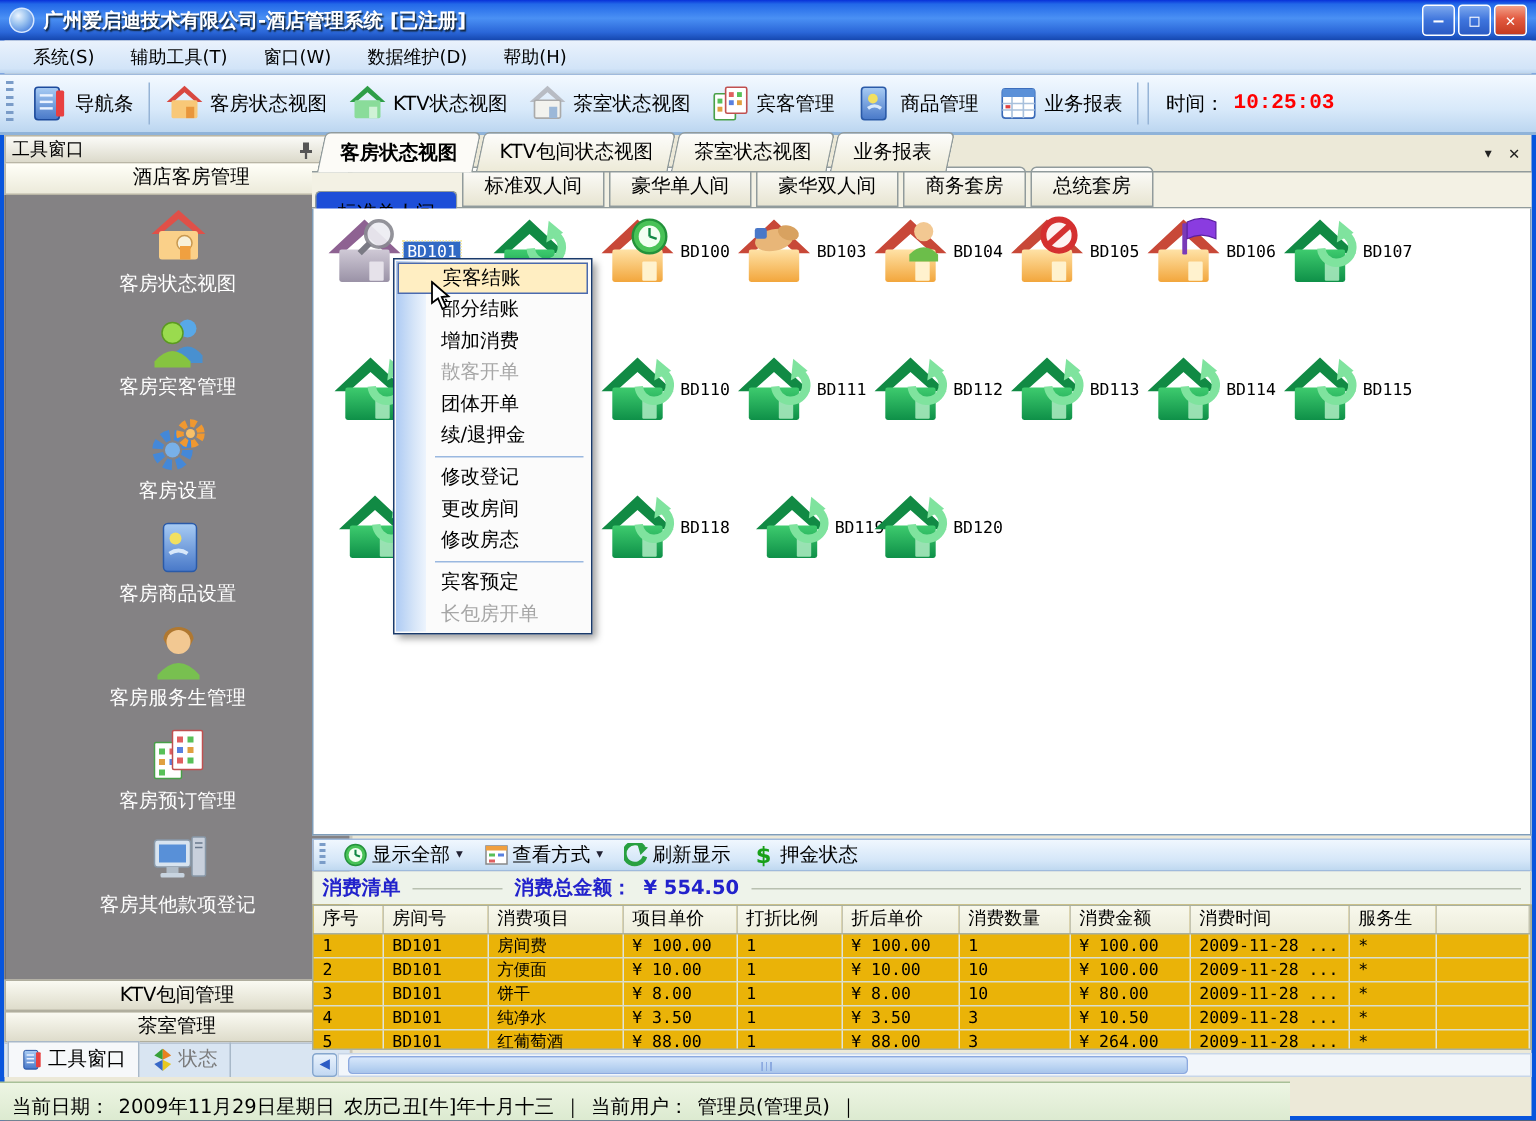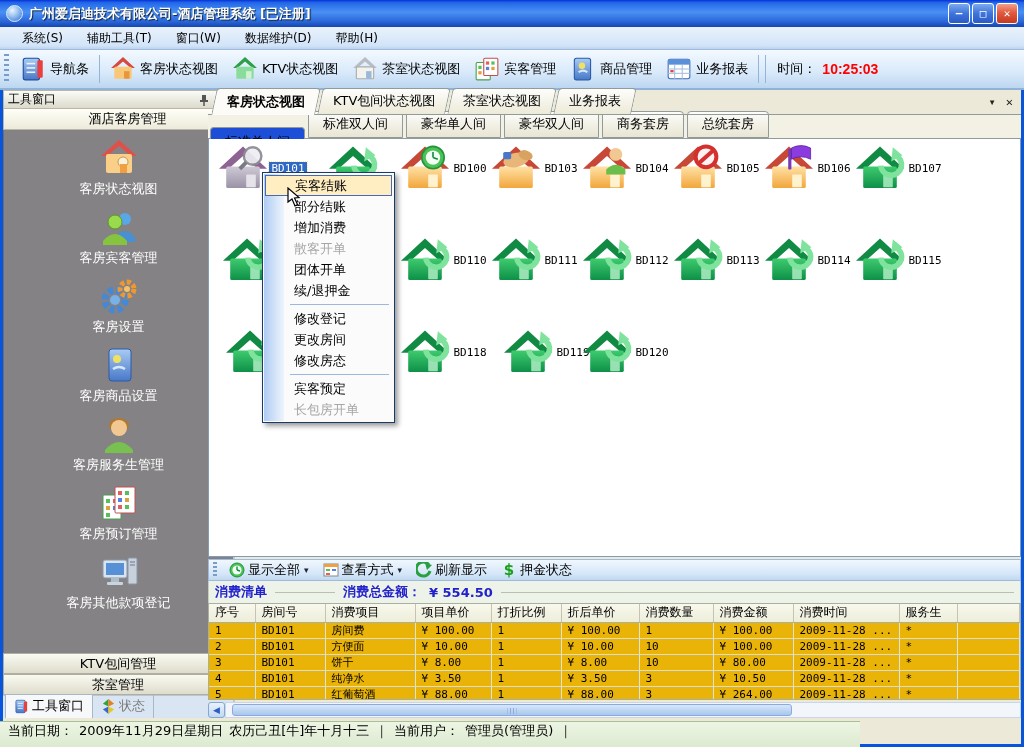--- a/index.html
+++ b/index.html
@@ -34,21 +34,21 @@
 
   
   .toolbar { position:absolute; left:-3px; top:50px; width:1024px; height:40px;
     background:linear-gradient(180deg,#F3F9FF 0%,#D8E9FA 60%,#BCD6F0 100%);
     border-bottom:2px solid #8FB3D9; display:flex; align-items:center; padding-left:4px; }
   .tb-grip { width:5px; height:30px; margin-right:4px;
     background:repeating-linear-gradient(180deg,#7A9CC8 0 2px,transparent 2px 5px); }
   .tb-btn { display:flex; align-items:center; gap:4px; padding:3px 7px; color:#000; font-size:13px; white-space:nowrap; }
   .tb-sep { width:1px; height:28px; background:#96B4D6; margin:0 3px; }
   .tb-time { display:flex; align-items:center; gap:6px; padding-left:8px; font-size:13px; }
-  .tb-time .val { color:#FF0000; font-weight:bold; font-family:Liberation Sans, sans-serif; font-size:14px; }
+  .tb-time .val { color:#FF0000; font-weight:bold; font-family:Liberation Mono, monospace; font-size:14px; }
 
   .ic { display:inline-block; vertical-align:middle; }
 
   
   .workspace { position:absolute; left:0; top:90px; width:1018px; height:628px; }
 
   
   .sidebar { position:absolute; left:0; top:0; width:232px; height:628px; background:#ECE9D8;
     display:flex; flex-direction:column; border-right:2px solid #C9C6B8; }
   .sb-caption { height:19px; background:linear-gradient(180deg,#FBFBF8 0%,#DCDACB 100%);
@@ -135,21 +135,21 @@
     border:1px solid #86A7CE; border-radius:3px; color:#2B5BC4; font-size:9px; line-height:14px; text-align:center; }
   .hs-track { flex:1 1 auto; height:16px; background:#F2F6FB; border:1px solid #C8D6E8; position:relative; }
   .hs-thumb { position:absolute; left:6px; top:1px; width:560px; height:12px; border-radius:3px;
     background:linear-gradient(180deg,#D7E7FB 0%,#BBD4F2 60%,#A8C6EC 100%); border:1px solid #8CAAE0; }
   .hs-thumb::after { content:""; position:absolute; left:50%; top:3px; width:9px; height:6px; transform:translateX(-50%);
     background:repeating-linear-gradient(90deg,#8CAAE0 0 1px,transparent 1px 3px); }
 
   
   .statusbar { position:absolute; left:-3px; bottom:-3px; width:860px; height:26px;
     background:linear-gradient(180deg,#EDF5E3 0%,#DCEAD0 100%); border-top:1px solid #A8C098;
-    display:flex; align-items:flex-start; padding:0 8px; gap:6px; font-size:13px; color:#000; }
+    display:flex; align-items:flex-end; padding:0 8px; gap:6px; font-size:13px; color:#000; }
 
   .hidden-defs { position:absolute; width:0; height:0; overflow:hidden; }
 </style>
 </head>
 <body>
 
 <svg class="hidden-defs" xmlns="http://www.w3.org/2000/svg">
   <defs>
     <linearGradient id="gGreenBody" x1="0" y1="0" x2="0" y2="1">
       <stop offset="0" stop-color="#3ECB6E"></stop>

